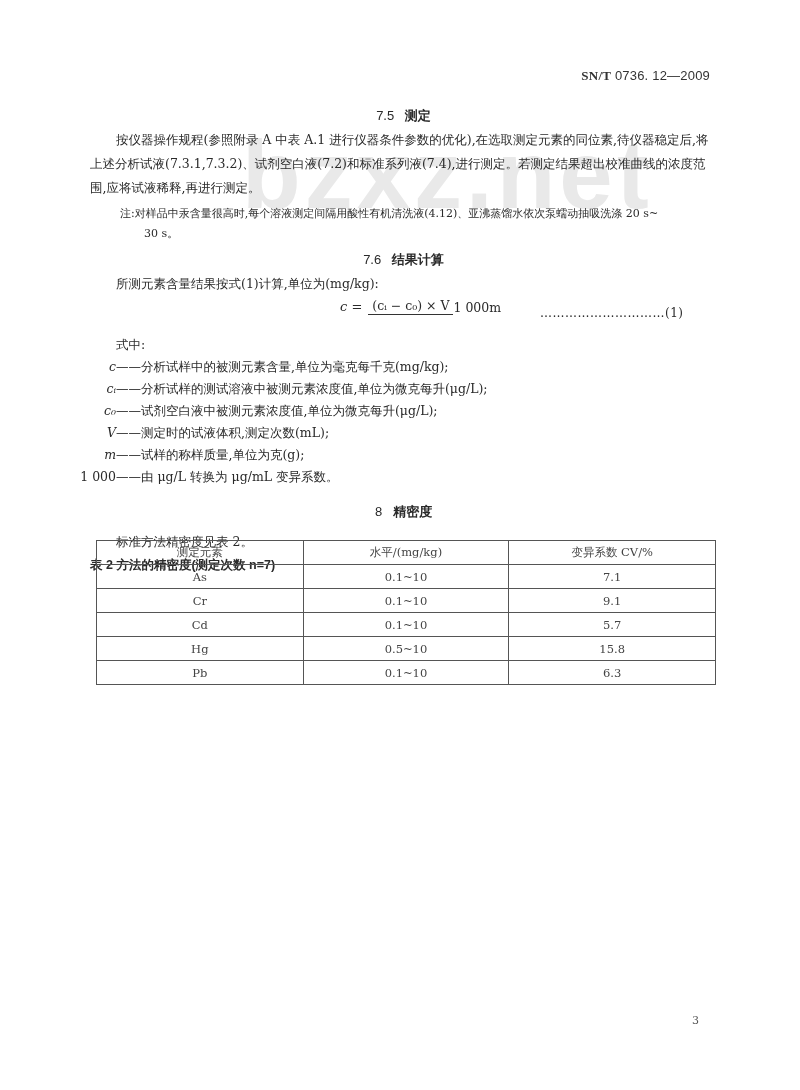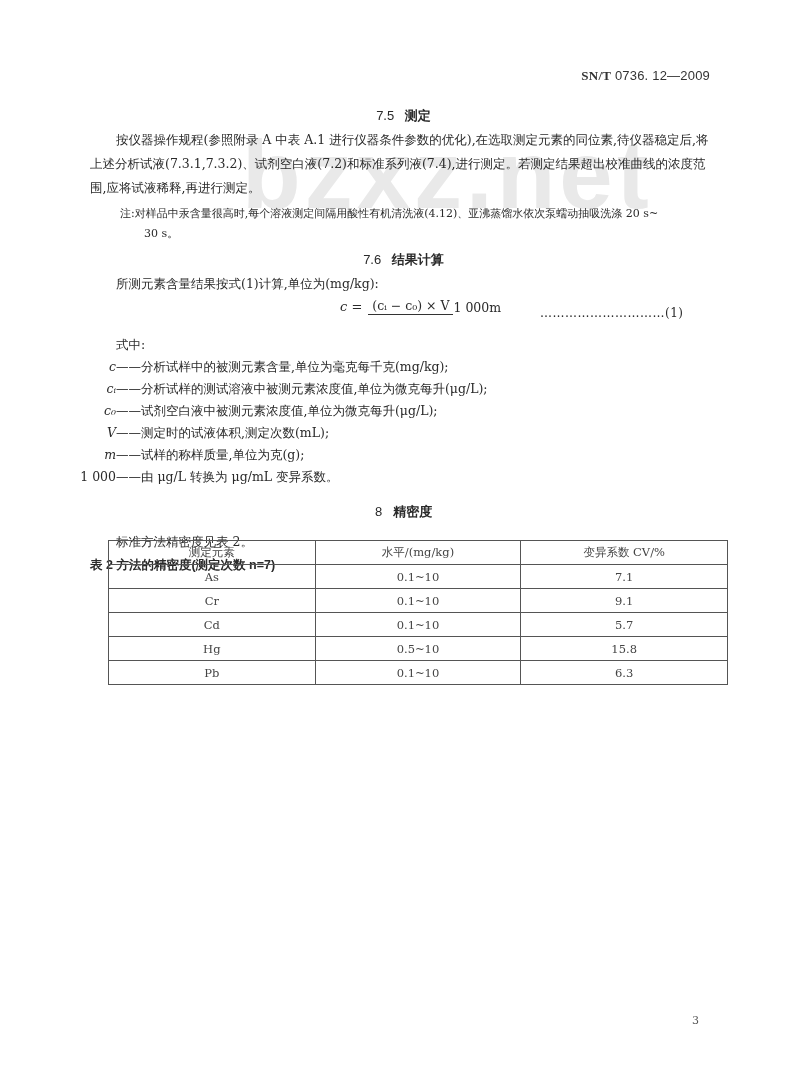--- a/index.html
+++ b/index.html
@@ -28,21 +28,21 @@
   .frac .den { padding-top: 1px; }
   .eqno { position: absolute; left: 450px; top: 8px; font-size: 12px; letter-spacing: 0.5px; }
   .where { font-size: 12.5px; line-height: 22px; padding-left: 26px; }
   .def { font-size: 12.5px; line-height: 22px; }
   .def .sym { display: inline-block; width: 24px; text-align: right; font-style: italic; padding-left: 2px; }
   .def .sym.plain { font-style: normal; width: 40px; text-align: right; }
   .def.wide { margin-left: -16px; }
   .spacer { height: 12px; }
   .caption { text-align: left; font-family: "Liberation Sans", "DejaVu Sans", sans-serif; font-weight: bold;
              font-size: 12.5px; line-height: 22px; }
-  table.prec { position: absolute; left: 108px; top: 540px; width: 620px; border-collapse: collapse; z-index: 1;
+  table.prec { position: absolute; left: 96px; top: 540px; width: 620px; border-collapse: collapse; z-index: 1;
                border: 1.5px solid #444; }
   table.prec th, table.prec td { border: 1px solid #555; height: 23px; padding: 0; text-align: center;
                                  font-size: 11.5px; font-weight: normal; color: #444; }
   table.prec col.c1 { width: 207px; } table.prec col.c2 { width: 206px; } table.prec col.c3 { width: 207px; }
   .page-num { position: absolute; left: 692px; top: 1014px; font-size: 11px; color: #555; }
 </style>
 </head>
 <body>
 
 <div class="page">

